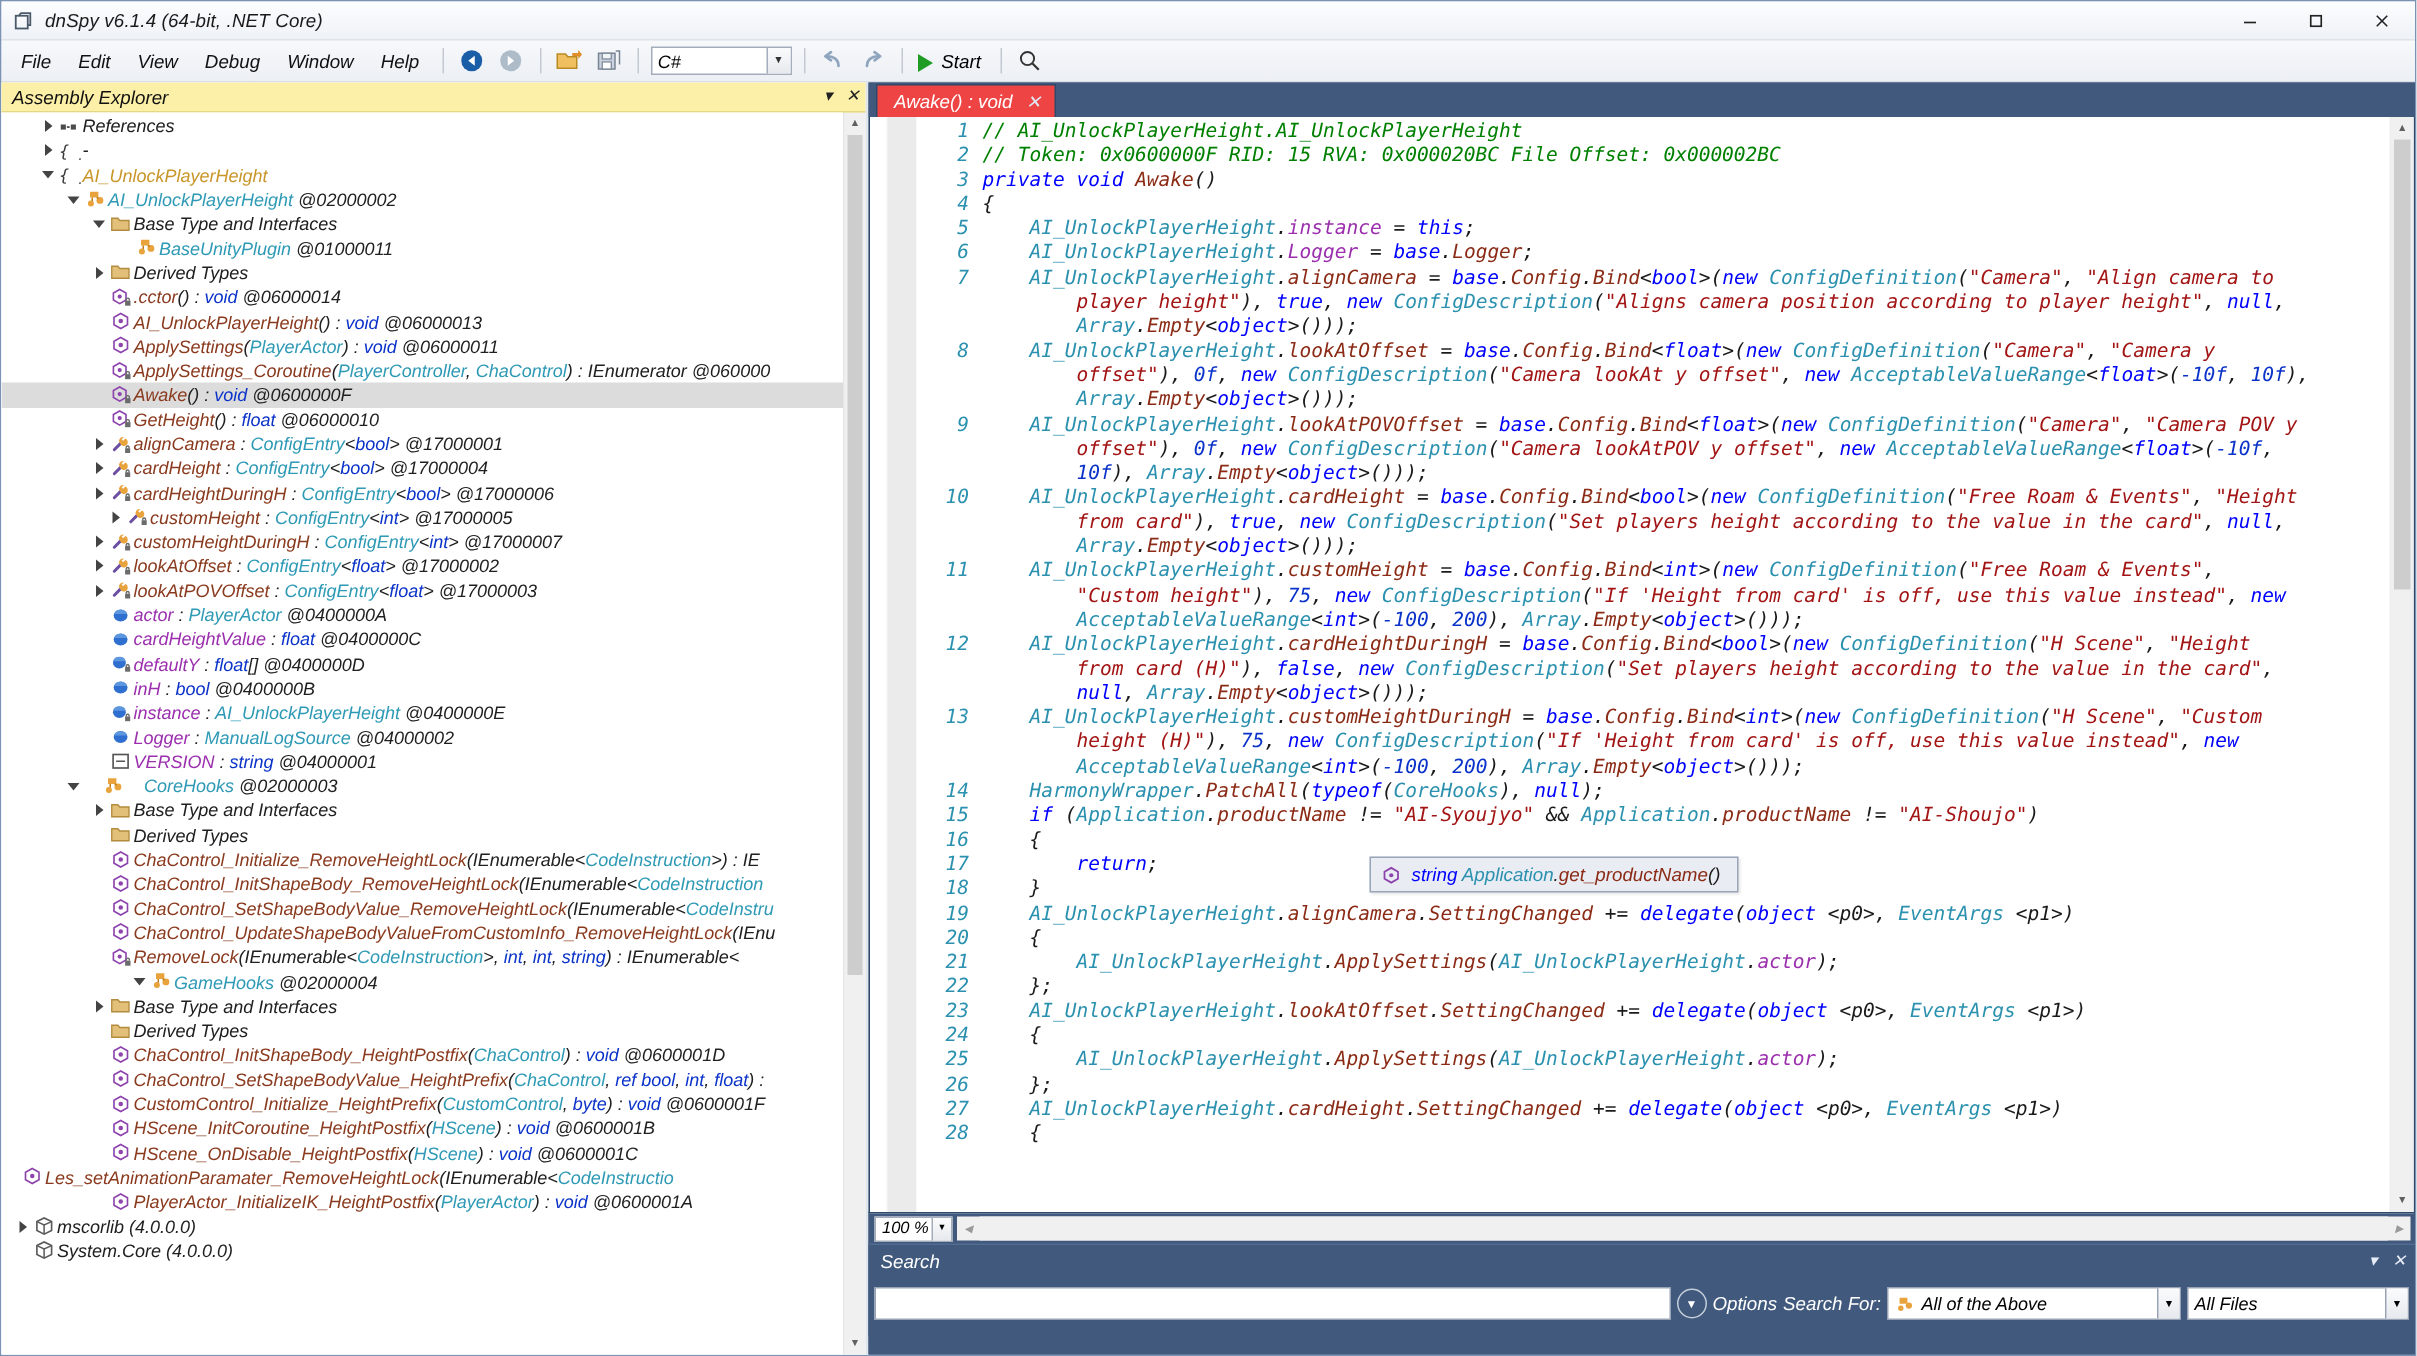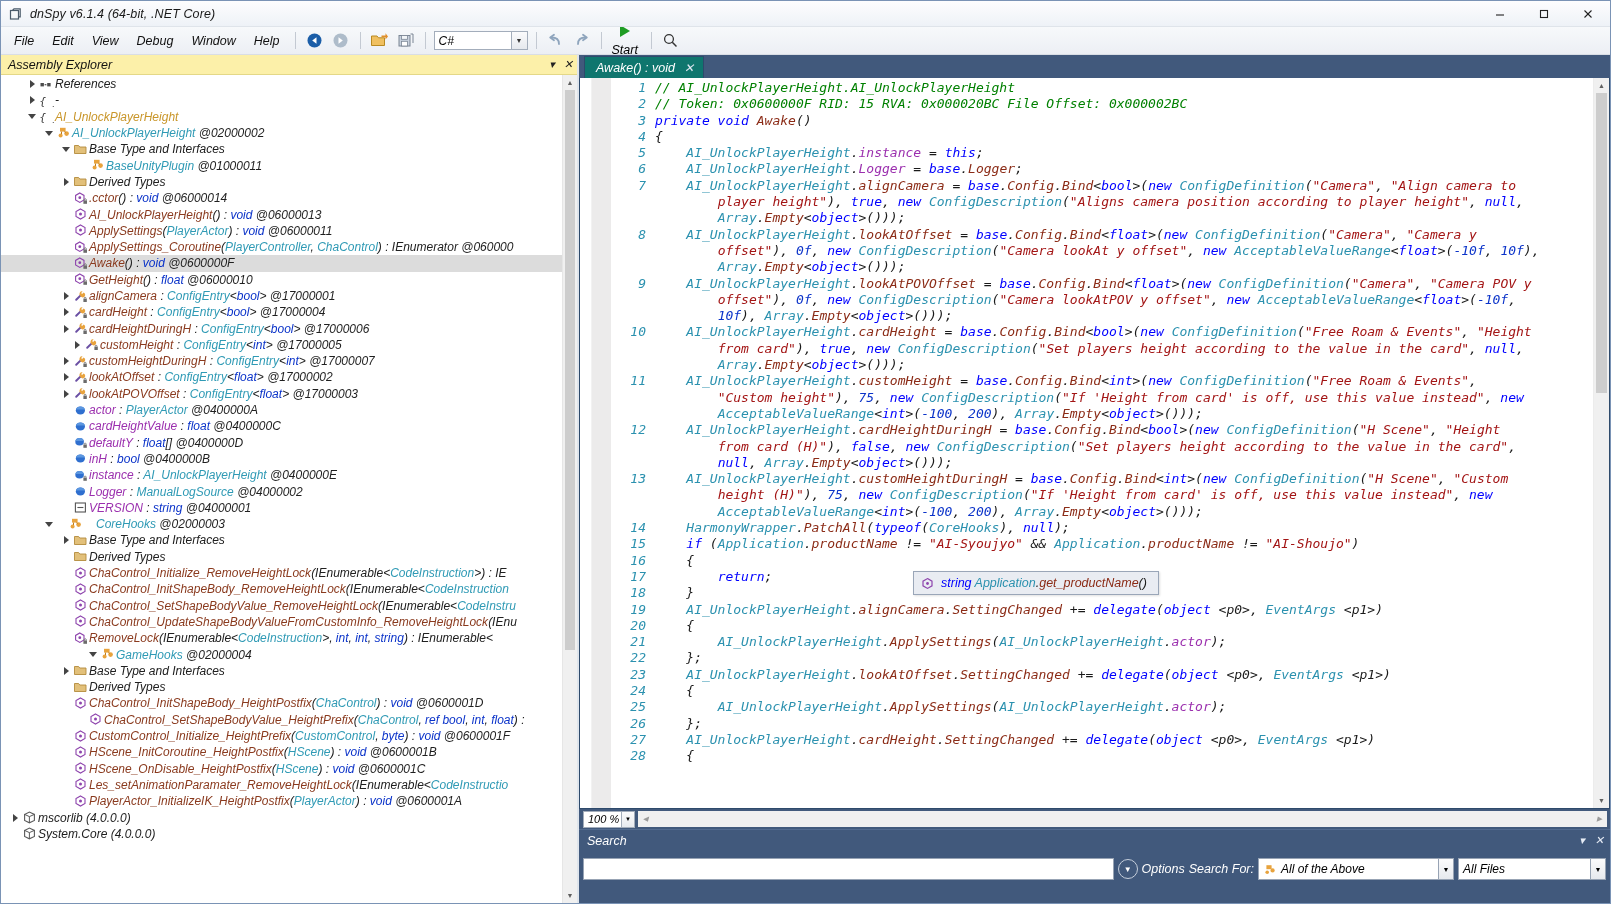--- a/index.html
+++ b/index.html
@@ -78,22 +78,22 @@
     position: relative; margin: 0 2px;
   }
   .tb-combo .cb-arrow {
     position: absolute; right: 0; top: 0; bottom: 0;
     width: 16px; background: linear-gradient(#fbfbfc,#e6e9ee);
     border-left: 1px solid #a3adbb;
     display: flex; align-items: center; justify-content: center;
     font-size: 7px; color: #333;
   }
   .tb-start {
-    display: flex; align-items: center; gap: 6px;
-    padding: 2px 7px 2px 4px; font-size: 12.5px; flex-direction: column;
+    display: flex; align-items: flex-end; gap: 6px;
+    padding: 2px 7px 2px 4px; font-size: 12.5px;
   }
   .tri-green {
     width: 0; height: 0;
     border-left: 10px solid #1f9c24;
     border-top: 6px solid transparent;
     border-bottom: 6px solid transparent;
   }
 
   
   .body-row {
@@ -187,21 +187,21 @@
     flex: 1; display: flex; flex-direction: column; min-width: 0;
     background: #41597c;
   }
   .tabstrip {
     height: 23px; flex: none;
     background: #41597c;
     display: flex; align-items: flex-end;
     padding-left: 5px;
   }
   .tab {
-    height: 22px; background: #0f766e;
+    height: 22px; background: #ef4444;
     color: #fff; font-size: 12.5px;
     display: flex; align-items: center; gap: 9px;
     padding: 0 9px 0 11px;
     border: 1px solid #2e4a6b; border-bottom: none;
   }
   .tab .tab-close { font-size: 12px; color: #dfe7f2; }
 
   .editor-wrap {
     flex: 1; display: flex; min-height: 0;
     background: #fff;
@@ -916,21 +916,21 @@
               <div class="trow" style="padding-left: 59px;">
                 <span class="expander"></span>
                 <span class="ticon">
                   <svg width="15" height="15" viewBox="0 0 15 15">
                     <path d="M7.5 2 L12 4.5 L12 9.5 L7.5 12 L3 9.5 L3 4.5 Z" fill="none" stroke="#8e44ad" stroke-width="1.1"></path>
                     <circle cx="7.5" cy="7" r="1.5" fill="#8e44ad"></circle>
                   </svg>
                 </span>
                 <span class="tlabel"><span class="c-mem">ChaControl_InitShapeBody_HeightPostfix</span><span class="c-punct">(</span><span class="c-type">ChaControl</span><span class="c-punct">) : </span><span class="c-key">void</span><span class="c-tok"> @0600001D</span></span>
               </div>
-              <div class="trow" style="padding-left: 74px;">
+              <div class="trow" style="padding-left: 59px;">
                 <span class="expander"></span>
                 <span class="ticon">
                   <svg width="15" height="15" viewBox="0 0 15 15">
                     <path d="M7.5 2 L12 4.5 L12 9.5 L7.5 12 L3 9.5 L3 4.5 Z" fill="none" stroke="#8e44ad" stroke-width="1.1"></path>
                     <circle cx="7.5" cy="7" r="1.5" fill="#8e44ad"></circle>
                   </svg>
                 </span>
                 <span class="tlabel"><span class="c-mem">ChaControl_SetShapeBodyValue_HeightPrefix</span><span class="c-punct">(</span><span class="c-type">ChaControl</span><span class="c-punct">, </span><span class="c-key">ref bool</span><span class="c-punct">, </span><span class="c-key">int</span><span class="c-punct">, </span><span class="c-key">float</span><span class="c-punct">) : </span></span>
               </div>
               <div class="trow" style="padding-left: 59px;">
@@ -956,21 +956,21 @@
               <div class="trow" style="padding-left: 59px;">
                 <span class="expander"></span>
                 <span class="ticon">
                   <svg width="15" height="15" viewBox="0 0 15 15">
                     <path d="M7.5 2 L12 4.5 L12 9.5 L7.5 12 L3 9.5 L3 4.5 Z" fill="none" stroke="#8e44ad" stroke-width="1.1"></path>
                     <circle cx="7.5" cy="7" r="1.5" fill="#8e44ad"></circle>
                   </svg>
                 </span>
                 <span class="tlabel"><span class="c-mem">HScene_OnDisable_HeightPostfix</span><span class="c-punct">(</span><span class="c-type">HScene</span><span class="c-punct">) : </span><span class="c-key">void</span><span class="c-tok"> @0600001C</span></span>
               </div>
-              <div class="trow" style="padding-left: 59px;">
+              <div class="trow" style="">
                 <span class="expander"></span>
                 <span class="ticon">
                   <svg width="15" height="15" viewBox="0 0 15 15">
                     <path d="M7.5 2 L12 4.5 L12 9.5 L7.5 12 L3 9.5 L3 4.5 Z" fill="none" stroke="#8e44ad" stroke-width="1.1"></path>
                     <circle cx="7.5" cy="7" r="1.5" fill="#8e44ad"></circle>
                   </svg>
                 </span>
                 <span class="tlabel"><span class="c-mem">Les_setAnimationParamater_RemoveHeightLock</span><span class="c-punct">(IEnumerable&lt;</span><span class="c-type">CodeInstructio</span></span>
               </div>
               <div class="trow" style="padding-left: 59px;">

